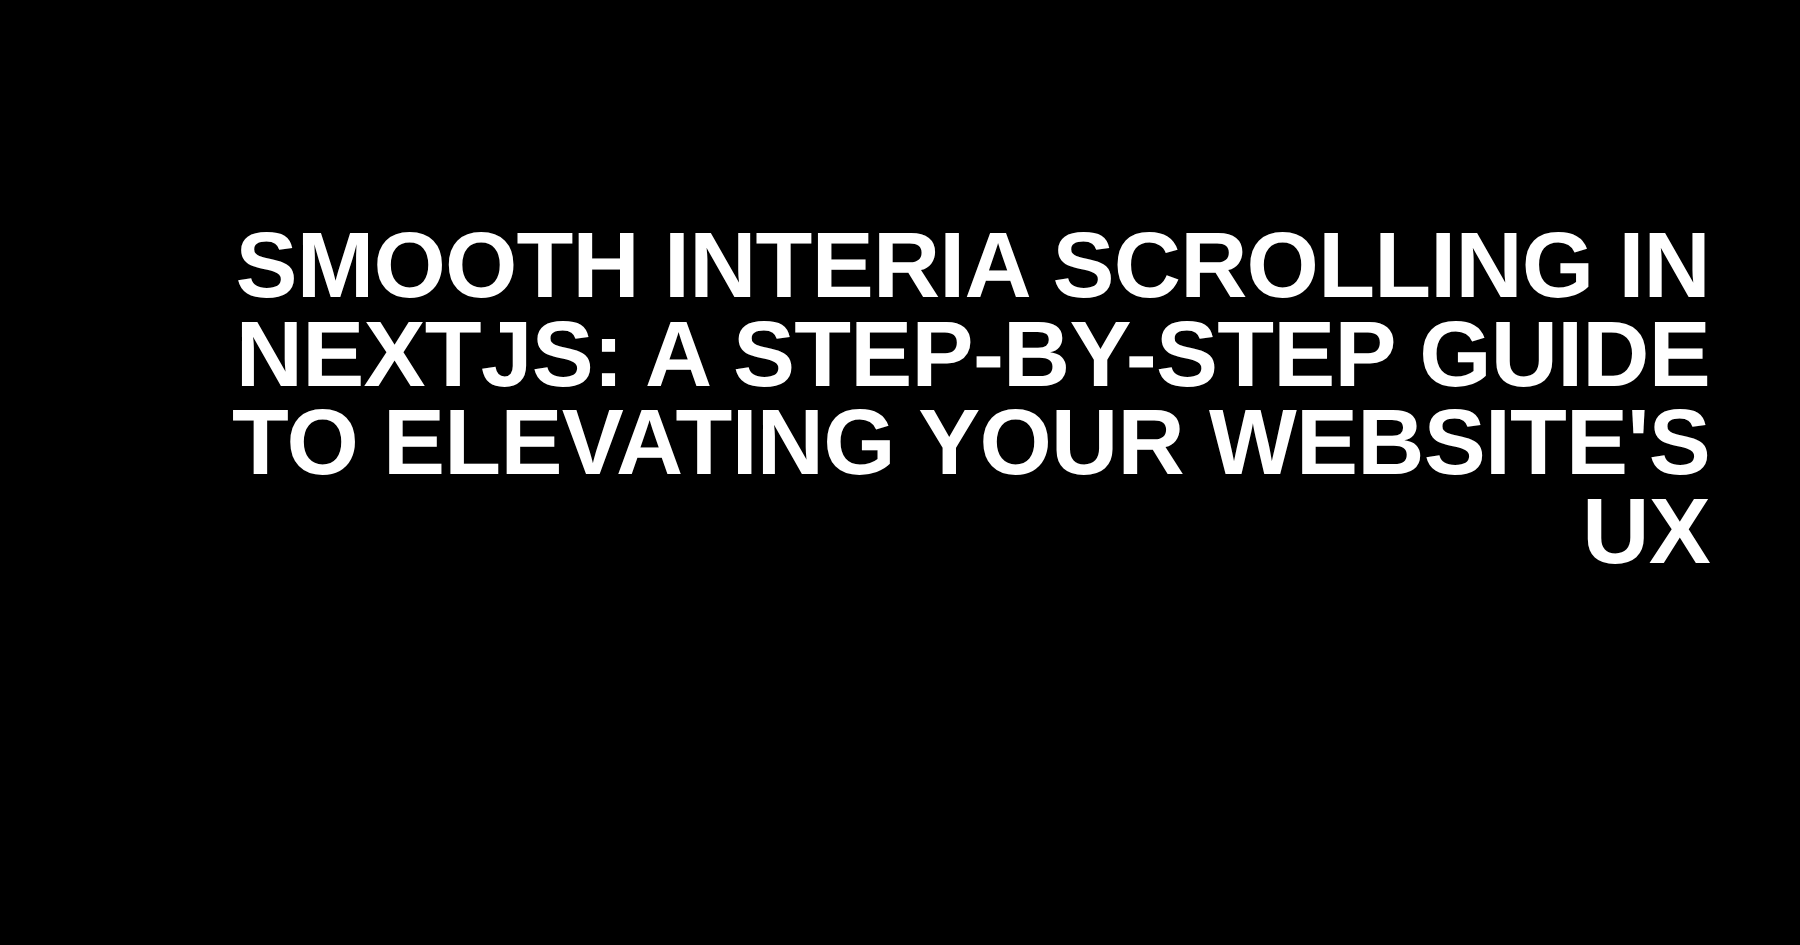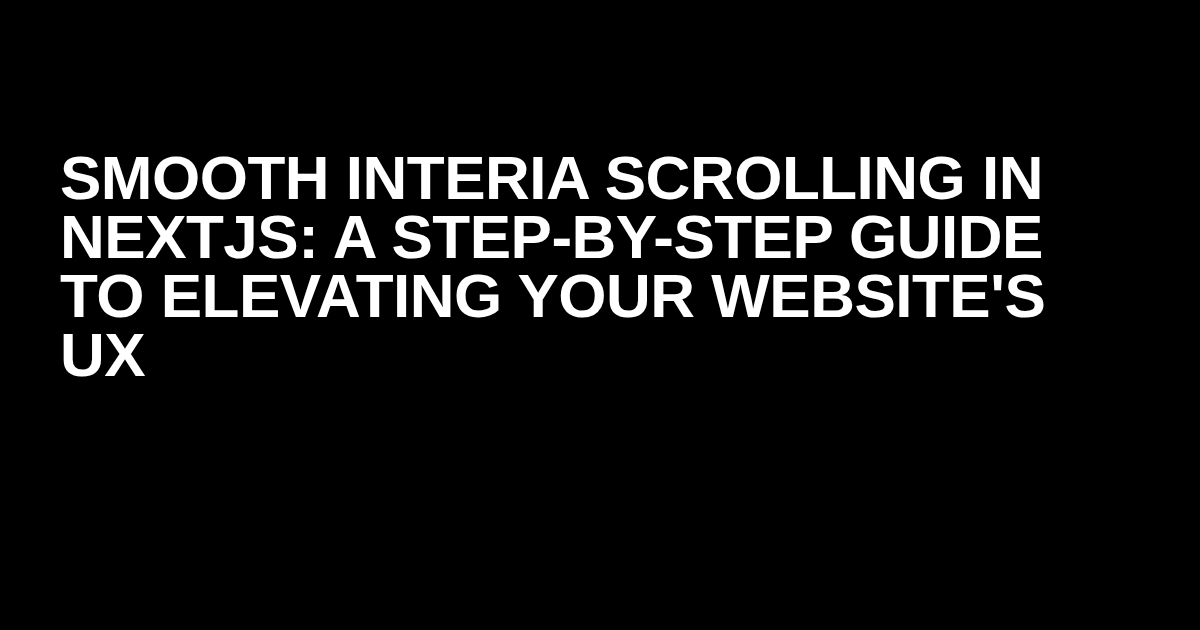--- a/index.html
+++ b/index.html
@@ -16,21 +16,21 @@
       justify-content: center;
       overflow: hidden;
     }
     .title {
       color: #ffffff;
       font-family: 'Arial Narrow', 'Helvetica Neue Condensed', 'Impact', sans-serif;
       font-weight: 700;
       font-stretch: condensed;
       font-size: 62px;
       line-height: 0.95;
-      text-align: left;
+      text-align: right;
       text-transform: uppercase;
       letter-spacing: -0.5px;
       padding: 0 60px;
       transform: translateY(-48px);
     }
   </style>
 </head>
 <body>
 
 <h1 class="title">Smooth Interia Scrolling in NextJS: A Step-by-Step Guide to Elevating Your Website's UX</h1>

